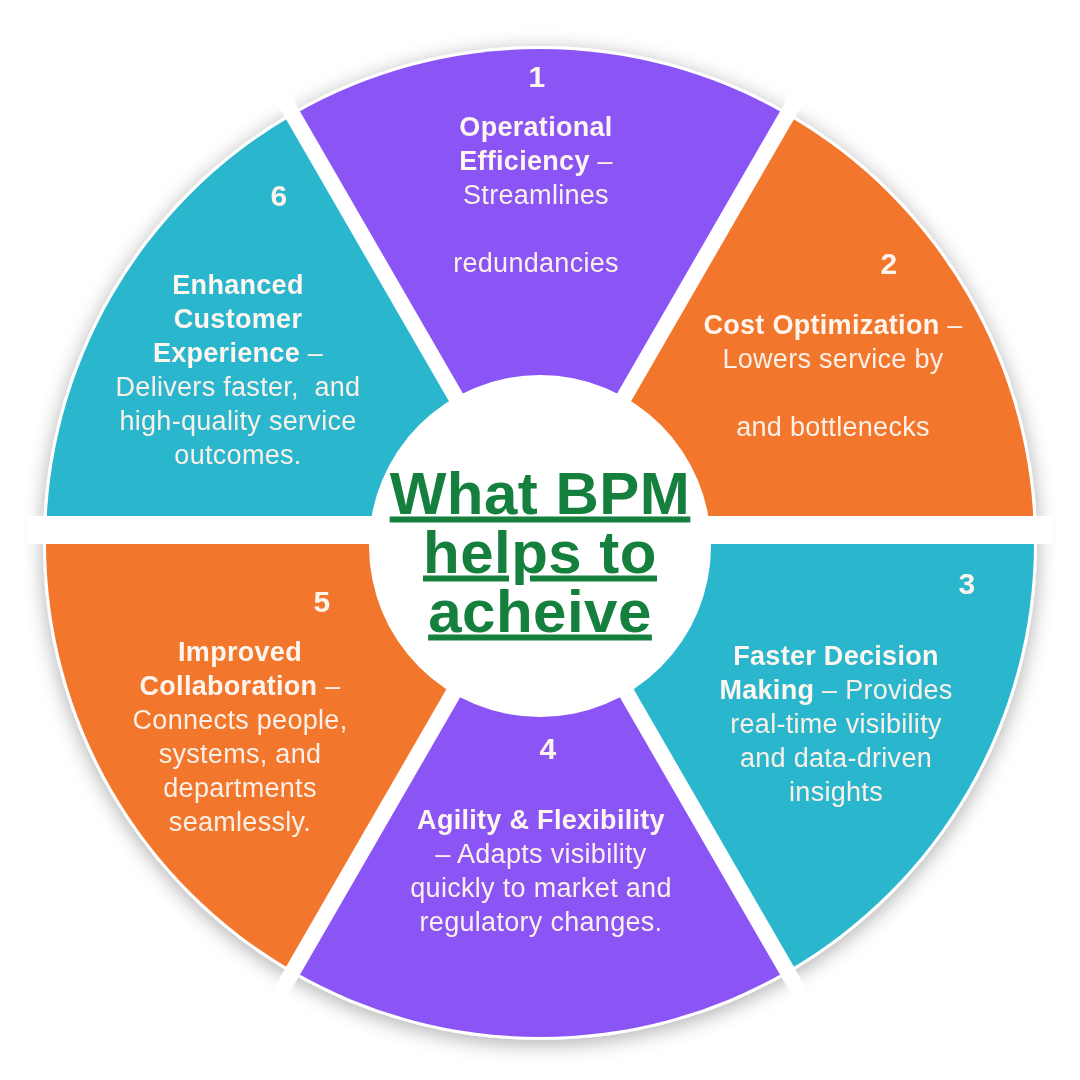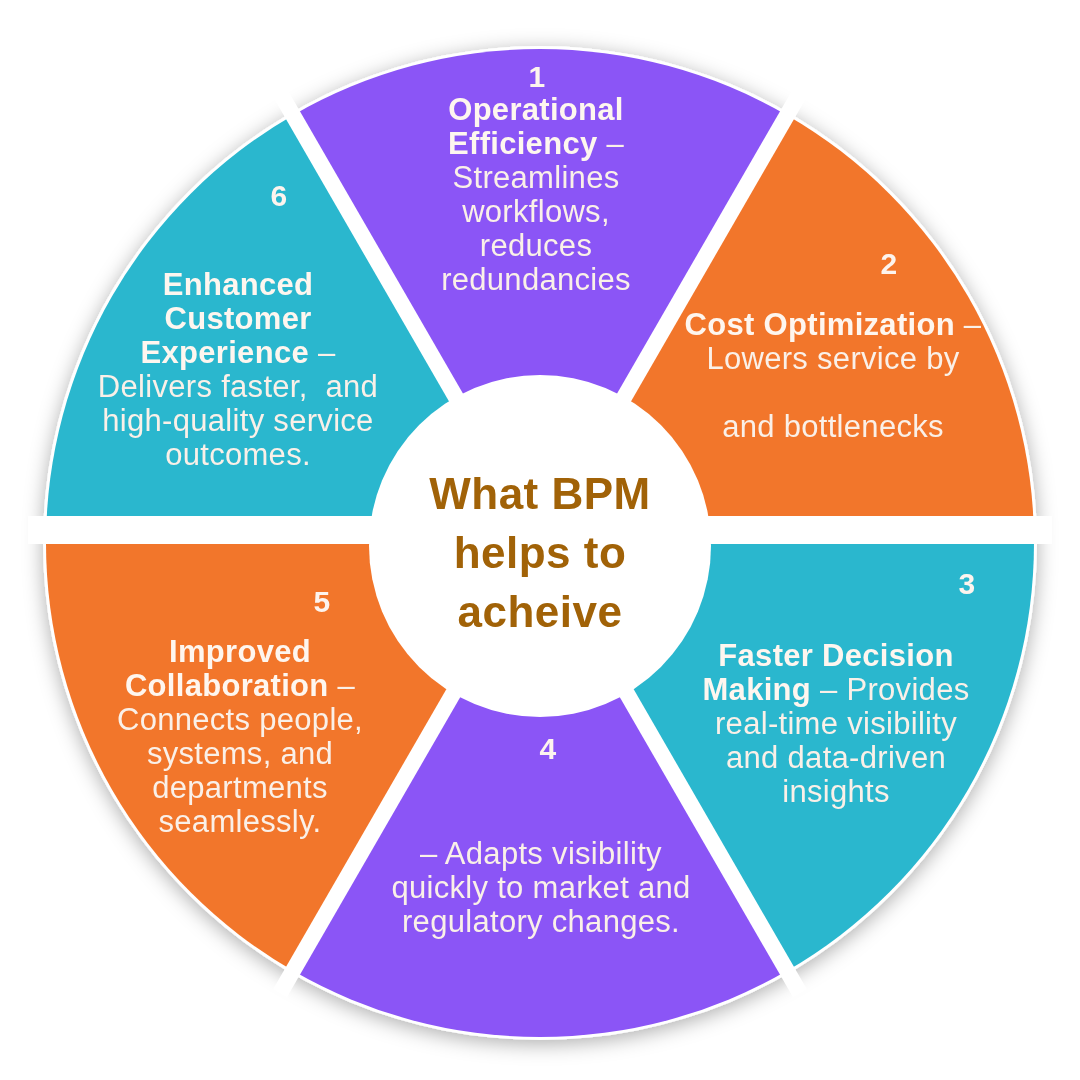--- a/index.html
+++ b/index.html
@@ -9,28 +9,28 @@
     font-family:"Liberation Sans", sans-serif;
   }
   svg.wheel{position:absolute;left:0;top:0;}
   .overlay{position:absolute;left:0;top:0;width:1080px;height:1080px;}
   .sector-num{
     position:absolute;transform:translate(-50%,-50%);
     font-size:30px;font-weight:700;color:#FDF4EE;letter-spacing:.5px;
   }
   .sector-text{
     position:absolute;transform:translate(-50%,-50%);
-    text-align:center;font-size:31px;line-height:34px;color:#FAF0E8;
+    text-align:center;font-size:27px;line-height:34px;color:#FAF0E8;
     letter-spacing:.3px;white-space:pre-wrap;
   }
   .sector-text .b{font-weight:700;color:#FEF6EF;}
   .center-title{
     position:absolute;transform:translate(-50%,-50%);
-    text-align:center;font-size:44px;line-height:59px;font-weight:600;
-    color:#a16207;letter-spacing:.5px;
+    text-align:center;font-size:60px;line-height:59px;font-weight:600;
+    color:#15803d;letter-spacing:.5px;text-decoration:underline;
   }
 </style>
 </head>
 <body>
 
 <div class="stage">
 
   <svg class="wheel" width="1080" height="1080" viewBox="0 0 1080 1080">
     <defs>
       <filter id="sh" x="-10%" y="-10%" width="120%" height="120%">
@@ -56,23 +56,23 @@
 
   <div class="overlay">
 
     <div class="sector-num" style="left:537px;top:77px">1</div>
     <div class="sector-num" style="left:889px;top:264px">2</div>
     <div class="sector-num" style="left:967px;top:584px">3</div>
     <div class="sector-num" style="left:548px;top:749px">4</div>
     <div class="sector-num" style="left:322px;top:602px">5</div>
     <div class="sector-num" style="left:279px;top:196px">6</div>
 
-    <div class="sector-text" style="left:536px;top:195px;width:262px"><span class="b">Operational</span><br><span class="b">Efficiency</span><span> –</span><br><span>Streamlines</span><br><span>workflows, reduces</span><br><span>redundancies</span></div>
+    <div class="sector-text" style="left:536px;top:195px;width:262px"><span class="b">Operational</span><br><span class="b">Efficiency</span><span> –</span><br><span>Streamlines</span><br><br><span>redundancies</span></div>
     <div class="sector-text" style="left:833px;top:376px;width:330px"><span class="b">Cost Optimization</span><span> –</span><br><span>Lowers service by</span><br><br><span>and bottlenecks</span></div>
     <div class="sector-text" style="left:836px;top:724px;width:284px"><span class="b">Faster Decision</span><br><span class="b">Making</span><span> – Provides</span><br><span>real-time visibility</span><br><span>and data-driven</span><br><span>insights</span></div>
-    <div class="sector-text" style="left:541px;top:871px;width:344px"><br><span>– Adapts visibility</span><br><span>quickly to market and</span><br><span>regulatory changes.</span></div>
+    <div class="sector-text" style="left:541px;top:871px;width:344px"><span class="b">Agility &amp; Flexibility</span><br><span>– Adapts visibility</span><br><span>quickly to market and</span><br><span>regulatory changes.</span></div>
     <div class="sector-text" style="left:238px;top:370px;width:292px"><span class="b">Enhanced</span><br><span class="b">Customer</span><br><span class="b">Experience</span><span> –</span><br><span>Delivers faster,  and</span><br><span>high-quality service</span><br><span>outcomes.</span></div>
     <div class="sector-text" style="left:240px;top:737px;width:252px"><span class="b">Improved</span><br><span class="b">Collaboration</span><span> –</span><br><span>Connects people,</span><br><span>systems, and</span><br><span>departments</span><br><span>seamlessly.</span></div>
 
     <div class="center-title" style="left:540px;top:552px;width:310px">What BPM helps to acheive</div>
   </div>
 
 </div>
 
 </body></html>

